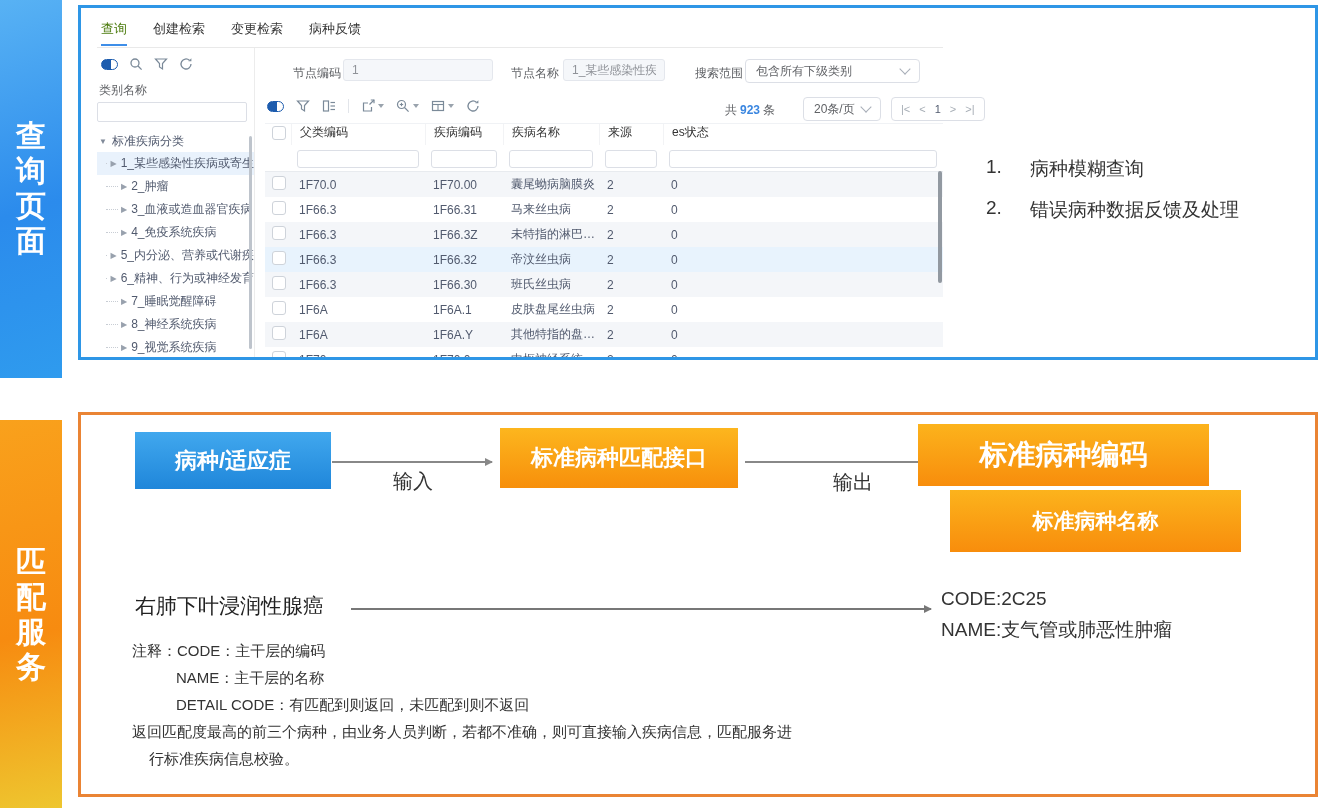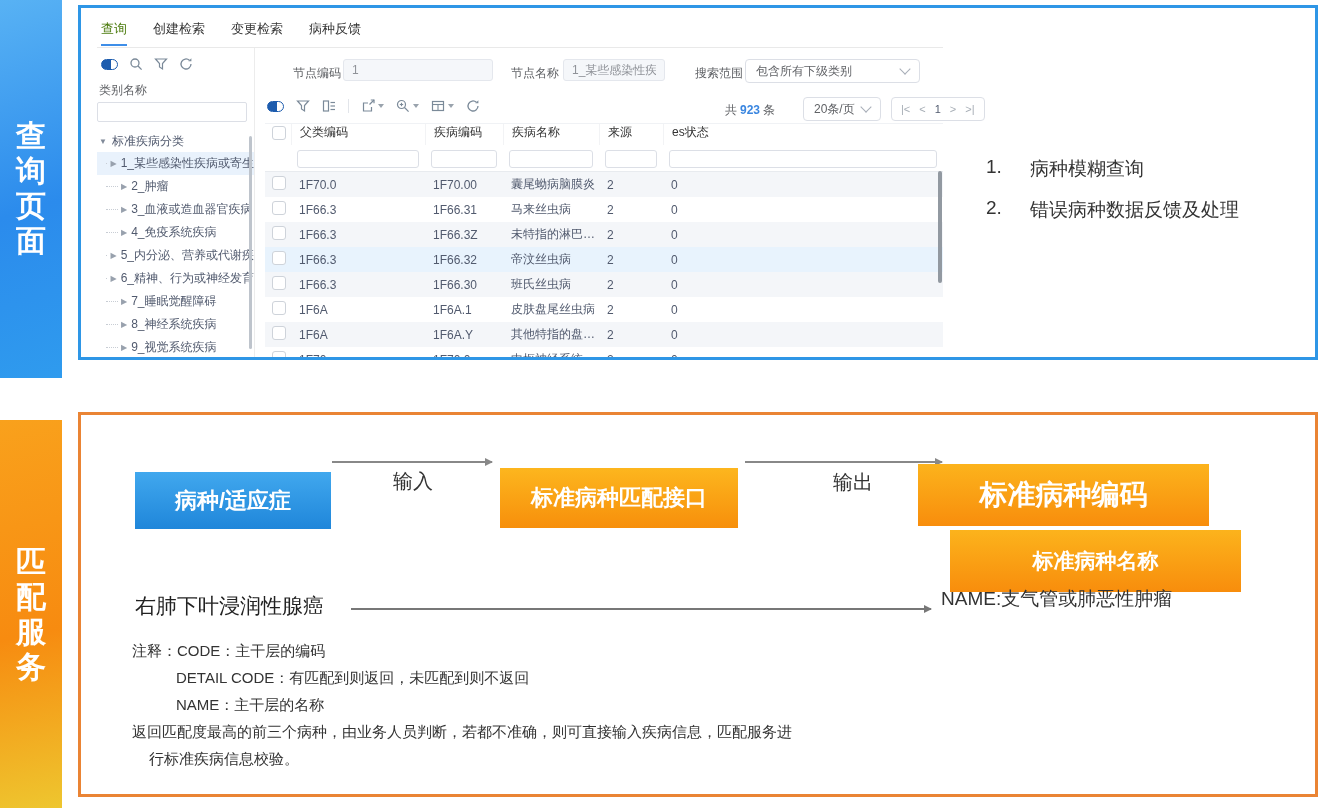--- a/index.html
+++ b/index.html
@@ -90,21 +90,21 @@
   .td{font-size:12px;color:#515a6e;padding-left:8px;overflow:hidden;text-overflow:ellipsis;white-space:nowrap;}
   .checkbox{width:12px;height:12px;border:1px solid #ced3da;border-radius:3px;background:#fff;margin-left:7px;display:inline-block;cursor:pointer;}
   .tbl-scrollbar{position:absolute;right:1px;top:48px;height:112px;width:4px;background:#9299a1;border-radius:2px;}
 
   
   .query-notes{position:absolute;left:905px;top:148px;font-size:19px;color:#333;}
   .qnote{display:flex;margin-bottom:15px;}
   .qnote-num{width:44px;}
 
   
-  .flow-box{position:absolute;display:flex;align-items:center;justify-content:center;color:#fff;font-weight:bold;text-align:center;margin-top:40px;}
+  .flow-box{position:absolute;display:flex;align-items:center;justify-content:center;color:#fff;font-weight:bold;text-align:center;}
   #box-source{left:54px;top:17px;width:196px;height:57px;font-size:22px;background:linear-gradient(180deg,#41a8ee 0%,#1f86da 100%);}
   #box-api{left:419px;top:13px;width:238px;height:60px;font-size:22px;background:linear-gradient(180deg,#fdb61e 0%,#f78f0b 100%);}
   #box-out-code{left:837px;top:9px;width:291px;height:62px;font-size:28px;background:linear-gradient(180deg,#fcb31c,#f88d0c);}
   #box-out-name{left:869px;top:75px;width:291px;height:62px;font-size:21px;background:linear-gradient(180deg,#fcb31c,#f88d0c);}
   .arrow{position:absolute;height:2px;background:#888;}
   .arrow::after{content:"";position:absolute;right:-1px;top:-3.5px;width:0;height:0;
                 border-left:8px solid #888;border-top:4.5px solid transparent;border-bottom:4.5px solid transparent;}
   #arrow-input{left:251px;top:46px;width:160px;}
   #arrow-output{left:664px;top:46px;width:197px;}
   #arrow-example{left:270px;top:193px;width:580px;background:#777;}
@@ -406,24 +406,25 @@
     <div class="flow-label" id="label-input">输入</div>
     <div class="flow-box" id="box-api">标准病种匹配接口</div>
     <div class="arrow" id="arrow-output"></div>
     <div class="flow-label" id="label-output">输出</div>
     <div class="flow-box" id="box-out-code">标准病种编码</div>
     <div class="flow-box" id="box-out-name">标准病种名称</div>
 
     <div id="example-query">右肺下叶浸润性腺癌</div>
     <div class="arrow" id="arrow-example"></div>
     <div id="example-result">
+      <div>CODE:2C25</div>
       <div>NAME:支气管或肺恶性肿瘤</div>
     </div>
 
     <div class="match-notes" id="match-notes">
         <div class="mnote">注释：CODE：主干层的编码</div>
+        <div class="mnote ind-1">NAME：主干层的名称</div>
         <div class="mnote ind-1">DETAIL CODE：有匹配到则返回，未匹配到则不返回</div>
-        <div class="mnote ind-1">NAME：主干层的名称</div>
         <div class="mnote">返回匹配度最高的前三个病种，由业务人员判断，若都不准确，则可直接输入疾病信息，匹配服务进</div>
         <div class="mnote ind-2">行标准疾病信息校验。</div>
       </div>
   </div>
 </div>
 
 </body></html>

